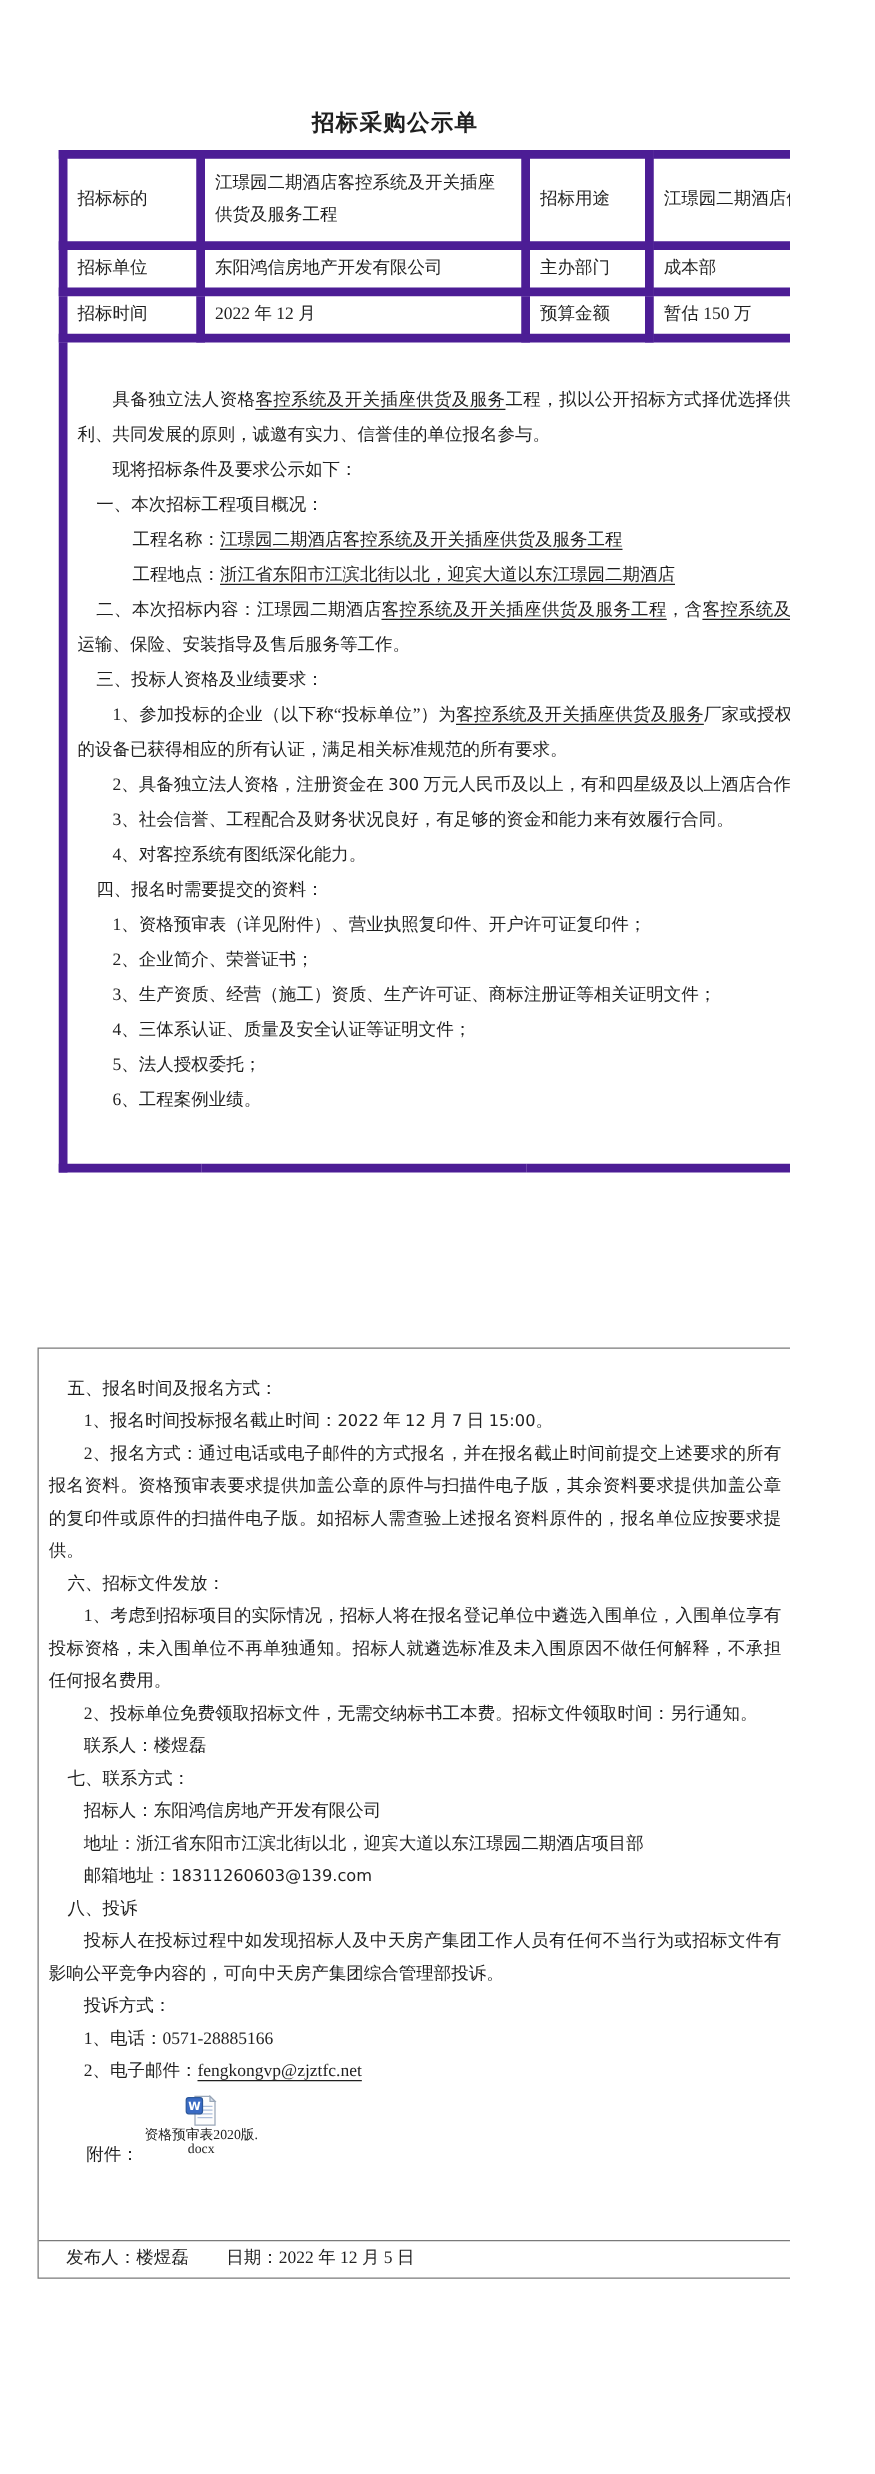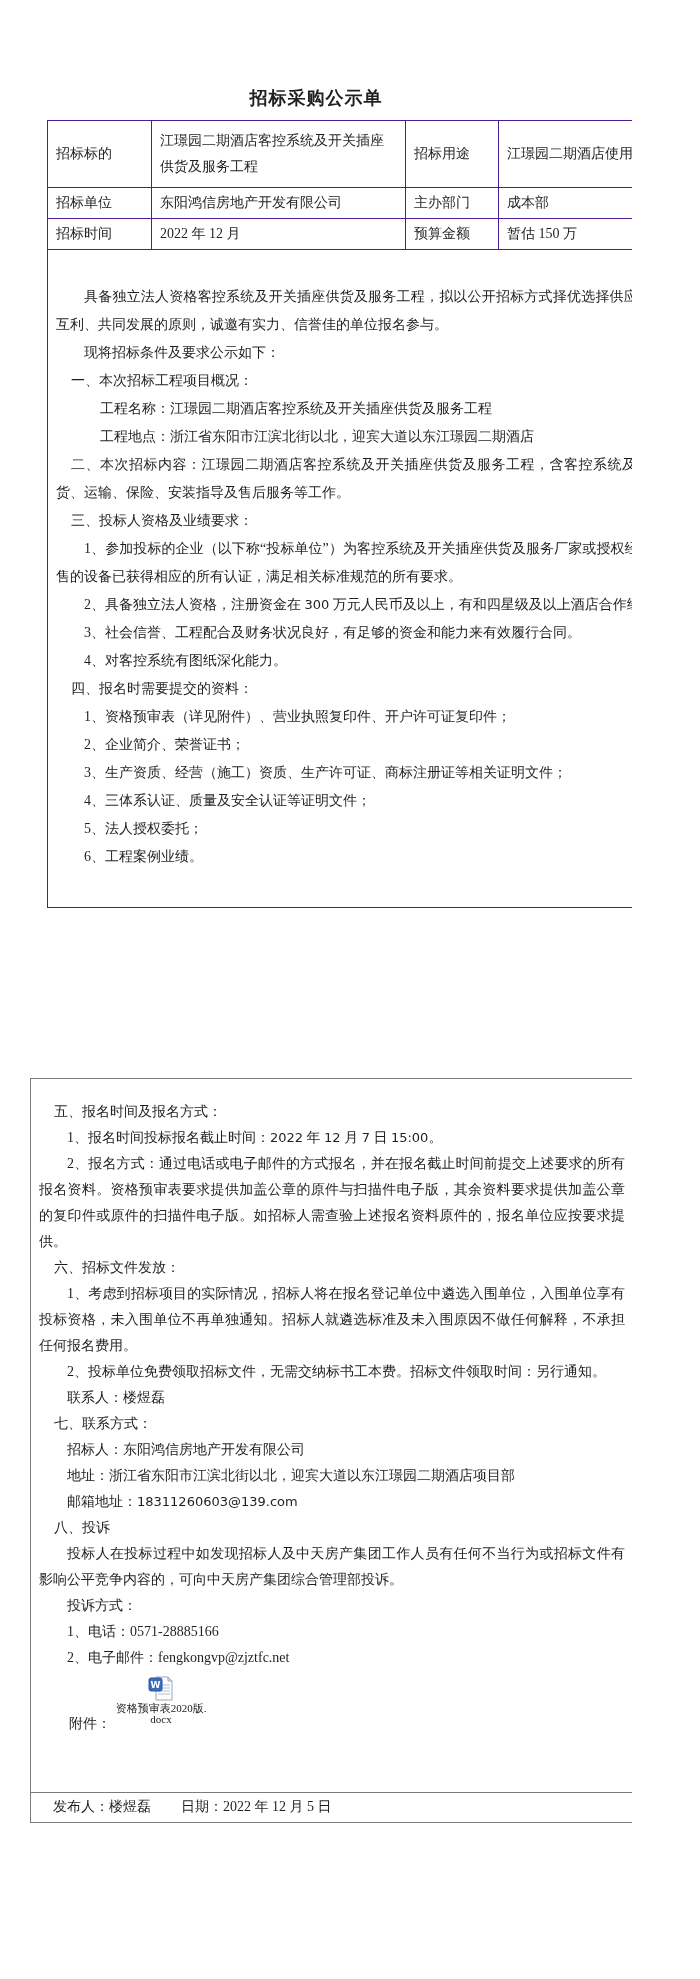--- a/index.html
+++ b/index.html
@@ -22,21 +22,21 @@
   }
   
   table.info{
     position:absolute;left:47px;top:120px;
     width:604px;
     border-collapse:collapse;
     table-layout:fixed;
     background:#fff;
   }
   table.info td{
-    border:1px solid #4c1d95;
+    border:7px solid #4c1d95;
     font-size:14px;
     padding:2px 8px;
     vertical-align:middle;
     line-height:26px;
   }
   table.info td.lbl{width:87px;}
   table.info td.val1{width:225px;padding-right:20px;}
   table.info td.lbl2{width:76px;}
   table.info td.val2{width:216px;}
   table.info tr.r1 td{height:62px;}
@@ -74,21 +74,21 @@
     margin:0;
     font-size:14px;
     text-align:justify;
     text-align-last:left;
   }
   .content1 .para{line-height:28px;}
   .box2-content .para{line-height:26px;}
   .ind1{text-indent:15px;}
   .ind2{text-indent:28px;}
   .ind3{text-indent:44px;}
-  .u{text-underline-offset:3px;margin-top:43px;}
+  .u{text-decoration:underline;text-underline-offset:3px;margin-top:43px;}
   .sans{font-family:"DejaVu Sans","Liberation Sans",sans-serif;font-size:13px;}
   
   .attach-row{
     position:relative;
     height:64px;
     margin-top:4px;
   }
   .attach-label{
     position:absolute;left:30px;bottom:6px;
     font-size:14px;

